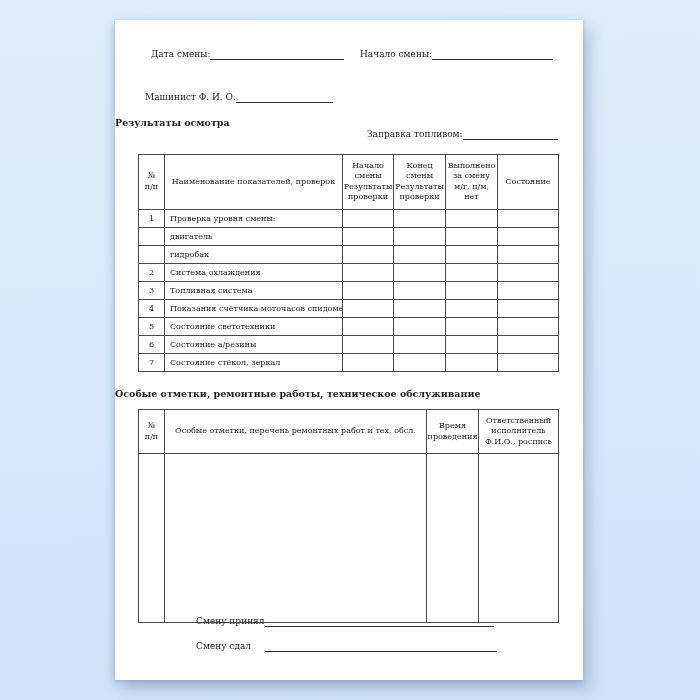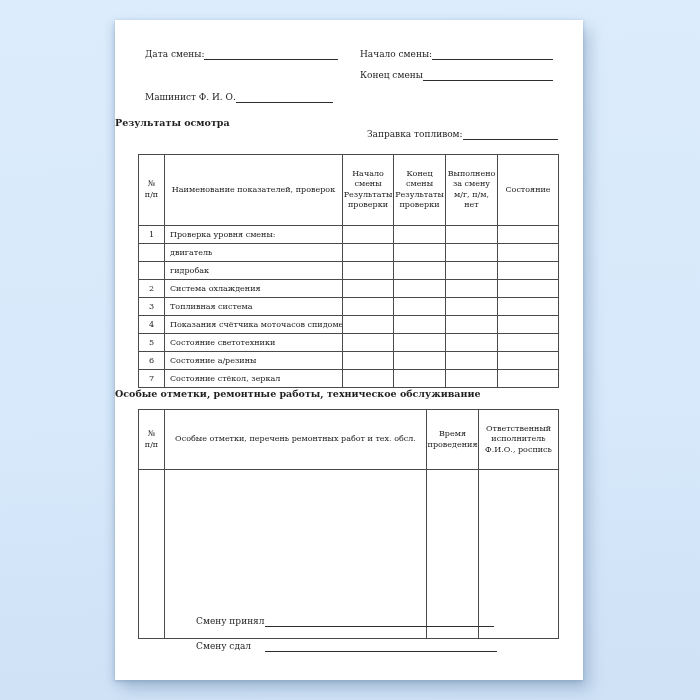--- a/index.html
+++ b/index.html
@@ -27,43 +27,39 @@
     font-weight:bold; font-size:9.5px;
   }
   table {
     position:absolute; left:23px; width:420px;
     border-collapse:collapse; table-layout:fixed;
     font-size:8px; color:#1c1c1c;
   }
   th, td { border:1px solid #4a4a4a; }
   th {
     font-weight:normal; text-align:center; vertical-align:middle;
-    white-space:pre-line; line-height:1.3; padding:14px 0;
+    white-space:pre-line; line-height:1.3; padding:6px 0;
   }
   td { height:18px; vertical-align:middle; padding:0 2px 0 5px; white-space:nowrap; overflow:hidden; }
   td.num { text-align:center; padding:0; }
   #table2 td { height:169px; }
   .footer-field { font-size:9px; }
   .gap { flex:0 0 14px; border:none; }
 </style>
 </head>
 <body>
 
 <div class="page">
 
-  <div class="field" style="left:30px; top:28px; width:193px;">
+  <div class="field" style="left:36px; top:28px; width:193px;">
     <span class="lbl">Дата смены:</span>
     <span class="line"></span>
   </div>
   <div class="field" style="left:245px; top:28px; width:193px;">
     <span class="lbl">Начало смены:</span>
-    <span class="line"></span>
-  </div>
-  <div class="field" style="left:245px; top:49px; width:193px;">
-    <span class="lbl">Конец смены</span>
     <span class="line"></span>
   </div>
   <div class="field" style="left:30px; top:71px; width:188px;">
     <span class="lbl">Машинист Ф. И. О.</span>
     <span class="line"></span>
   </div>
   <div class="field" style="left:252px; top:71px; width:191px;margin-top:37px;">
     <span class="lbl">Заправка топливом:</span>
     <span class="line"></span>
   </div>

